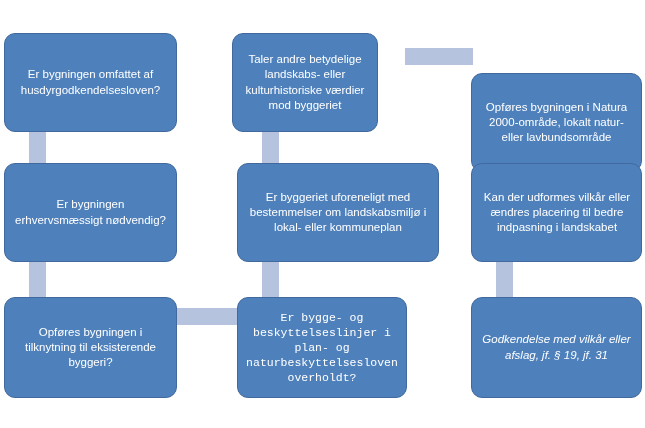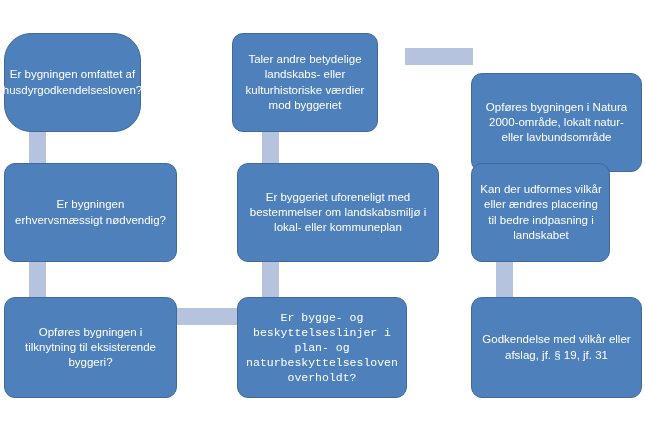--- a/index.html
+++ b/index.html
@@ -45,21 +45,21 @@
   <div class="connector" style="left:29px; top:130px; width:17px; height:35px;"></div>
   <div class="connector" style="left:29px; top:260px; width:17px; height:39px;"></div>
   <div class="connector" style="left:262px; top:130px; width:17px; height:35px;"></div>
   <div class="connector" style="left:262px; top:260px; width:17px; height:39px;"></div>
   <div class="connector" style="left:496px; top:130px; width:17px; height:35px;"></div>
   <div class="connector" style="left:496px; top:260px; width:17px; height:39px;"></div>
 
   <div class="connector" style="left:405px; top:48px; width:68px; height:17px;"></div>
   <div class="connector" style="left:175px; top:308px; width:64px; height:17px;"></div>
 
-  <div class="flow-box" style="left:4px; top:33px; width:137px; height:99px;border-radius:27px;">
+  <div class="flow-box" style="left:4px; top:33px; width:173px; height:99px;">
     <span>Er bygningen omfattet  af husdyrgodkendelsesloven?</span>
   </div>
   <div class="flow-box" style="left:4px; top:163px; width:173px; height:99px;">
     <span>Er bygningen erhvervsmæssigt nødvendig?</span>
   </div>
   <div class="flow-box" style="left:4px; top:297px; width:173px; height:101px;">
     <span>Opføres bygningen i tilknytning til eksisterende byggeri?</span>
   </div>
 
   <div class="flow-box" style="left:232px; top:33px; width:146px; height:99px;">
@@ -68,20 +68,20 @@
   <div class="flow-box" style="left:237px; top:163px; width:202px; height:99px;">
     <span>Er byggeriet uforeneligt med bestemmelser om landskabsmiljø i lokal- eller kommuneplan</span>
   </div>
   <div class="flow-box" style="left:237px; top:297px; width:170px; height:101px;font-family:Liberation Mono, monospace;">
     <span>Er bygge- og beskyttelseslinjer i plan- og naturbeskyttelsesloven overholdt?</span>
   </div>
 
   <div class="flow-box" style="left:471px; top:33px; width:171px; height:99px;margin-top:40px;">
     <span>Opføres bygningen i Natura 2000-område, lokalt natur- eller lavbundsområde</span>
   </div>
-  <div class="flow-box" style="left:471px; top:163px; width:139px; height:99px;padding-left:8px;">
+  <div class="flow-box" style="left:471px; top:163px; width:171px; height:99px;padding-left:8px;">
     <span>Kan der udformes vilkår eller ændres placering til bedre indpasning i landskabet</span>
   </div>
-  <div class="flow-box" style="left:471px; top:297px; width:171px; height:101px;">
+  <div class="flow-box" style="left:471px; top:297px; width:171px; height:101px;font-style:italic;">
     <span>Godkendelse med vilkår eller afslag, jf. § 19, jf. 31</span>
   </div>
 
 </div>
 
 </body></html>

